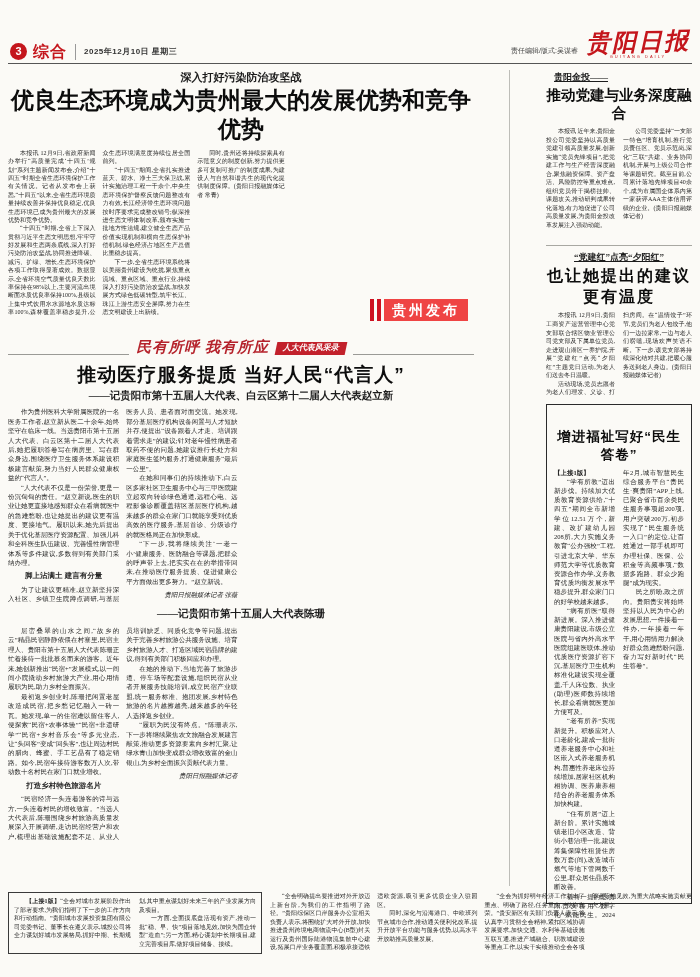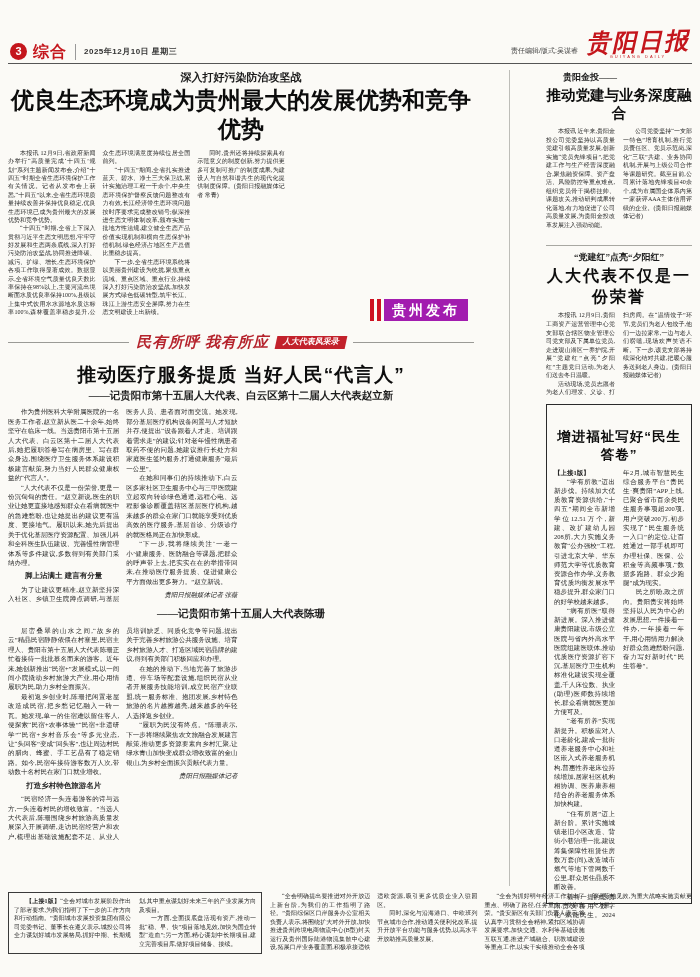--- a/index.html
+++ b/index.html
@@ -32,42 +32,42 @@
   
   .lead-kicker { text-align:center; font:700 11px/1.3 "Liberation Serif",serif; }
   .lead-headline { text-align:center; font:900 23px/1.25 "Liberation Sans",sans-serif;
                    letter-spacing:0; color:#0c0c0c; margin:2px 0 5px; }
   .body-cols p { text-indent:2em; text-align:justify; }
   .lead-body { position:relative; column-count:5; column-gap:7px; column-fill:auto;
                height:176px; font-size:6px; line-height:1.4; color:#262626; overflow:hidden; }
   .brandbox { position:absolute; right:6px; bottom:2px; display:flex; align-items:stretch;
               gap:3px; background:#fbfaf6; padding:2px 0 2px 3px; height:26px; }
   .brandbox .bar { width:4px; background:#ce1120; }
-  .brandtext { background:#a21caf; color:#fff; font:900 14px/1 "Liberation Sans",sans-serif;
+  .brandtext { background:#ef4444; color:#fff; font:900 14px/1 "Liberation Sans",sans-serif;
                letter-spacing:3px; padding:4px 8px; white-space:nowrap; }
   
-  .banner { display:flex; align-items:center; gap:7px; height:25px; margin:5px 0 3px; }
+  .banner { display:flex; align-items:flex-end; gap:7px; height:25px; margin:5px 0 3px; }
   .bline { flex:1; height:1px; background:#9a9a96; }
   .banner-title { color:#b5232c; font:900 15px/1 "Liberation Serif",serif; font-style:italic;
                   letter-spacing:1px; }
   .banner-badge { background:#c2212b; color:#fff; font:700 8px/1 "Liberation Sans",sans-serif;
                   padding:2px 7px 3px; transform:skewX(-12deg); white-space:nowrap; }
   
   .f-head { text-align:center; font:900 19px/1.2 "Liberation Sans",sans-serif; color:#0d0d0d;
             letter-spacing:1px; margin:9px 0 2px; }
   .f-sub  { text-align:center; font:700 10.5px/1.3 "Liberation Serif",serif; margin-bottom:5px; }
   .f-body { column-count:4; column-gap:7px; column-fill:auto; font-size:6.5px; line-height:1.45;
             color:#262626; overflow:hidden; }
   .f1 .f-body { height:200px; }
   .f2 .f-body { height:222px; }
   .subhead { text-align:center; font:900 7.5px/1.4 "Liberation Sans",sans-serif;
              margin:4px 0 3px; text-indent:0; }
   .byline { text-align:right; font-style:italic; font-size:6.5px; margin-top:4px; text-indent:0; }
   
-  .s-kicker { font:700 9px/1.4 "Liberation Serif",serif; margin:1px 17px 2px; }
+  .s-kicker { font:700 9px/1.4 "Liberation Serif",serif; margin:1px 8px 2px;text-decoration:underline; }
   .s-kicker.center { text-align:center; }
   .s-head { text-align:center; font:900 14.5px/1.3 "Liberation Sans",sans-serif; color:#0d0d0d; }
   .s-head.big { font-size:16px; letter-spacing:2px; }
   .s-body { column-count:2; column-gap:8px; column-fill:auto; font-size:6px; line-height:1.42;
             color:#262626; overflow:hidden; margin-top:4px; }
   .sA .s-body { height:112px; }
   .sB .s-body { height:86px; }
   .sdiv { border-top:1px solid #a8a8a2; margin:6px 0 5px; }
   .sC { border:1px solid #2b2b2b; margin-top:7px; padding:23px 7px 5px; height:500px; }
   .sC .s-head { font-size:13.5px; letter-spacing:1px; margin-bottom:4px; }
@@ -171,21 +171,21 @@
         <div class="s-body body-cols">
           <p>本报讯 近年来,贵阳金投公司党委坚持以高质量党建引领高质量发展,创新实施“党员先锋项目”,把党建工作与生产经营深度融合,聚焦融资保障、资产盘活、风险防控等重点难点,组织党员骨干揭榜挂帅、课题攻关,推动研判成果转化落地,有力地促进了公司高质量发展,为贵阳金投改革发展注入强劲动能。</p>
           <p>公司党委坚持“一支部一特色”培育机制,推行党员责任区、党员示范岗,深化“三联”共建、业务协同机制,开展与上级公司合作等课题研究。截至目前,公司累计落地先锋项目40余个,成为市属国企体系内第一家获评AAA主体信用评级的企业。(贵阳日报融媒体记者)</p>
         </div>
       </article>
 
       <div class="sdiv"></div>
 
       <article class="sB">
         <div class="s-kicker center">“党建红”点亮“夕阳红”</div>
-        <h3 class="s-head big">人大代表不仅是一份荣誉</h3>
+        <h3 class="s-head big">也让她提出的建议更有温度</h3>
         <div class="s-body body-cols">
           <p>本报讯 12月9日,贵阳工商资产运营管理中心党支部联合辖区物业管理公司党支部及下属单位党员,走进观山湖区一养护院,开展“党建红”点亮“夕阳红”主题党日活动,为老人们送去冬日温暖。</p>
           <p>活动现场,党员志愿者为老人们理发、义诊、打扫房间。在“温情饺子”环节,党员们为老人包饺子,他们一边拉家常,一边与老人们唠嗑,现场欢声笑语不断。下一步,该党支部将持续深化结对共建,把暖心服务送到老人身边。(贵阳日报融媒体记者)</p>
         </div>
       </article>
 
       <article class="sC">
         <h3 class="s-head">增进福祉写好“民生答卷”</h3>
         <div class="s-body body-cols">
           <p class="cont">【上接1版】</p>

